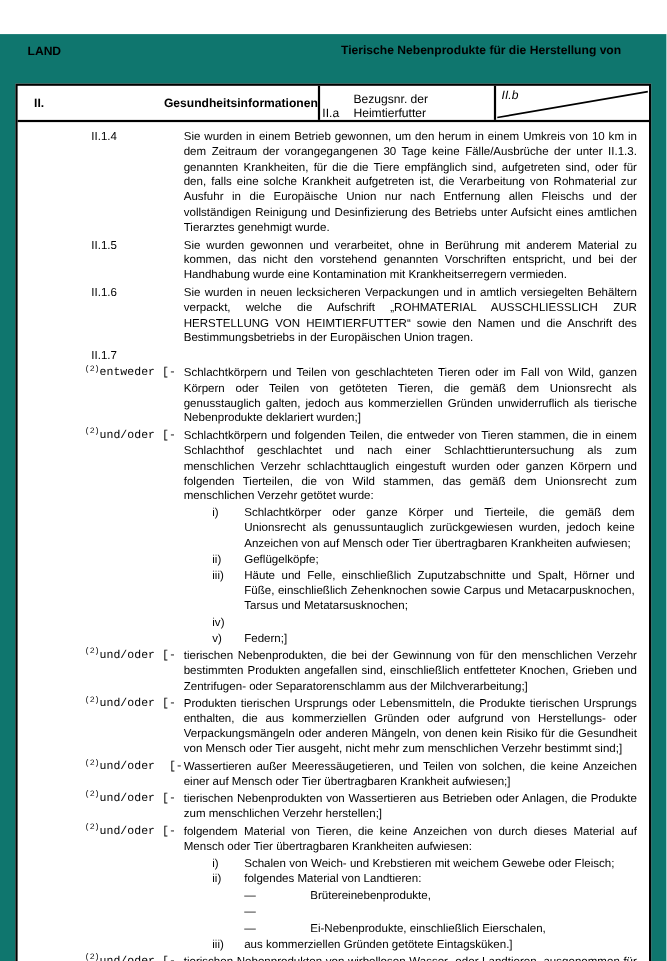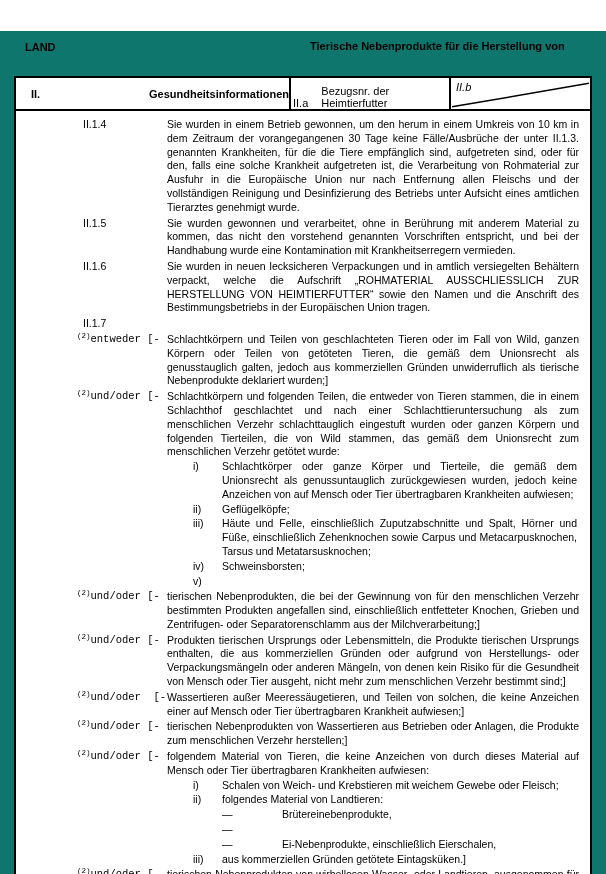--- a/index.html
+++ b/index.html
@@ -100,24 +100,24 @@
         <div class="row roman">
           <span class="marker">ii)</span>
           <span class="txt">Geflügelköpfe;</span>
         </div>
         <div class="row roman">
           <span class="marker">iii)</span>
           <span class="txt">Häute und Felle, einschließlich Zuputzabschnitte und Spalt, Hörner und Füße, einschließlich Zehenknochen sowie Carpus und Metacarpusknochen, Tarsus und Metatarsusknochen;</span>
         </div>
         <div class="row roman">
           <span class="marker">iv)</span>
-          <span class="txt">Schweinsborsten;</span>
         </div>
         <div class="row roman">
           <span class="marker">v)</span>
+          <span class="txt">Federn;]</span>
         </div>
         <div class="row option">
           <span class="lbl"><sup class="fn">(2)</sup><span>und/oder [-</span></span>
           <span class="txt">tierischen Nebenprodukten, die bei der Gewinnung von für den menschlichen Verzehr bestimmten Produkten angefallen sind, einschließlich entfetteter Knochen, Grieben und Zentrifugen- oder Separatorenschlamm aus der Milchverarbeitung;]</span>
         </div>
         <div class="row option">
           <span class="lbl"><sup class="fn">(2)</sup><span>und/oder [-</span></span>
           <span class="txt">Produkten tierischen Ursprungs oder Lebensmitteln, die Produkte tierischen Ursprungs enthalten, die aus kommerziellen Gründen oder aufgrund von Herstellungs- oder Verpackungsmängeln oder anderen Mängeln, von denen kein Risiko für die Gesundheit von Mensch oder Tier ausgeht, nicht mehr zum menschlichen Verzehr bestimmt sind;]</span>
         </div>
         <div class="row option">

